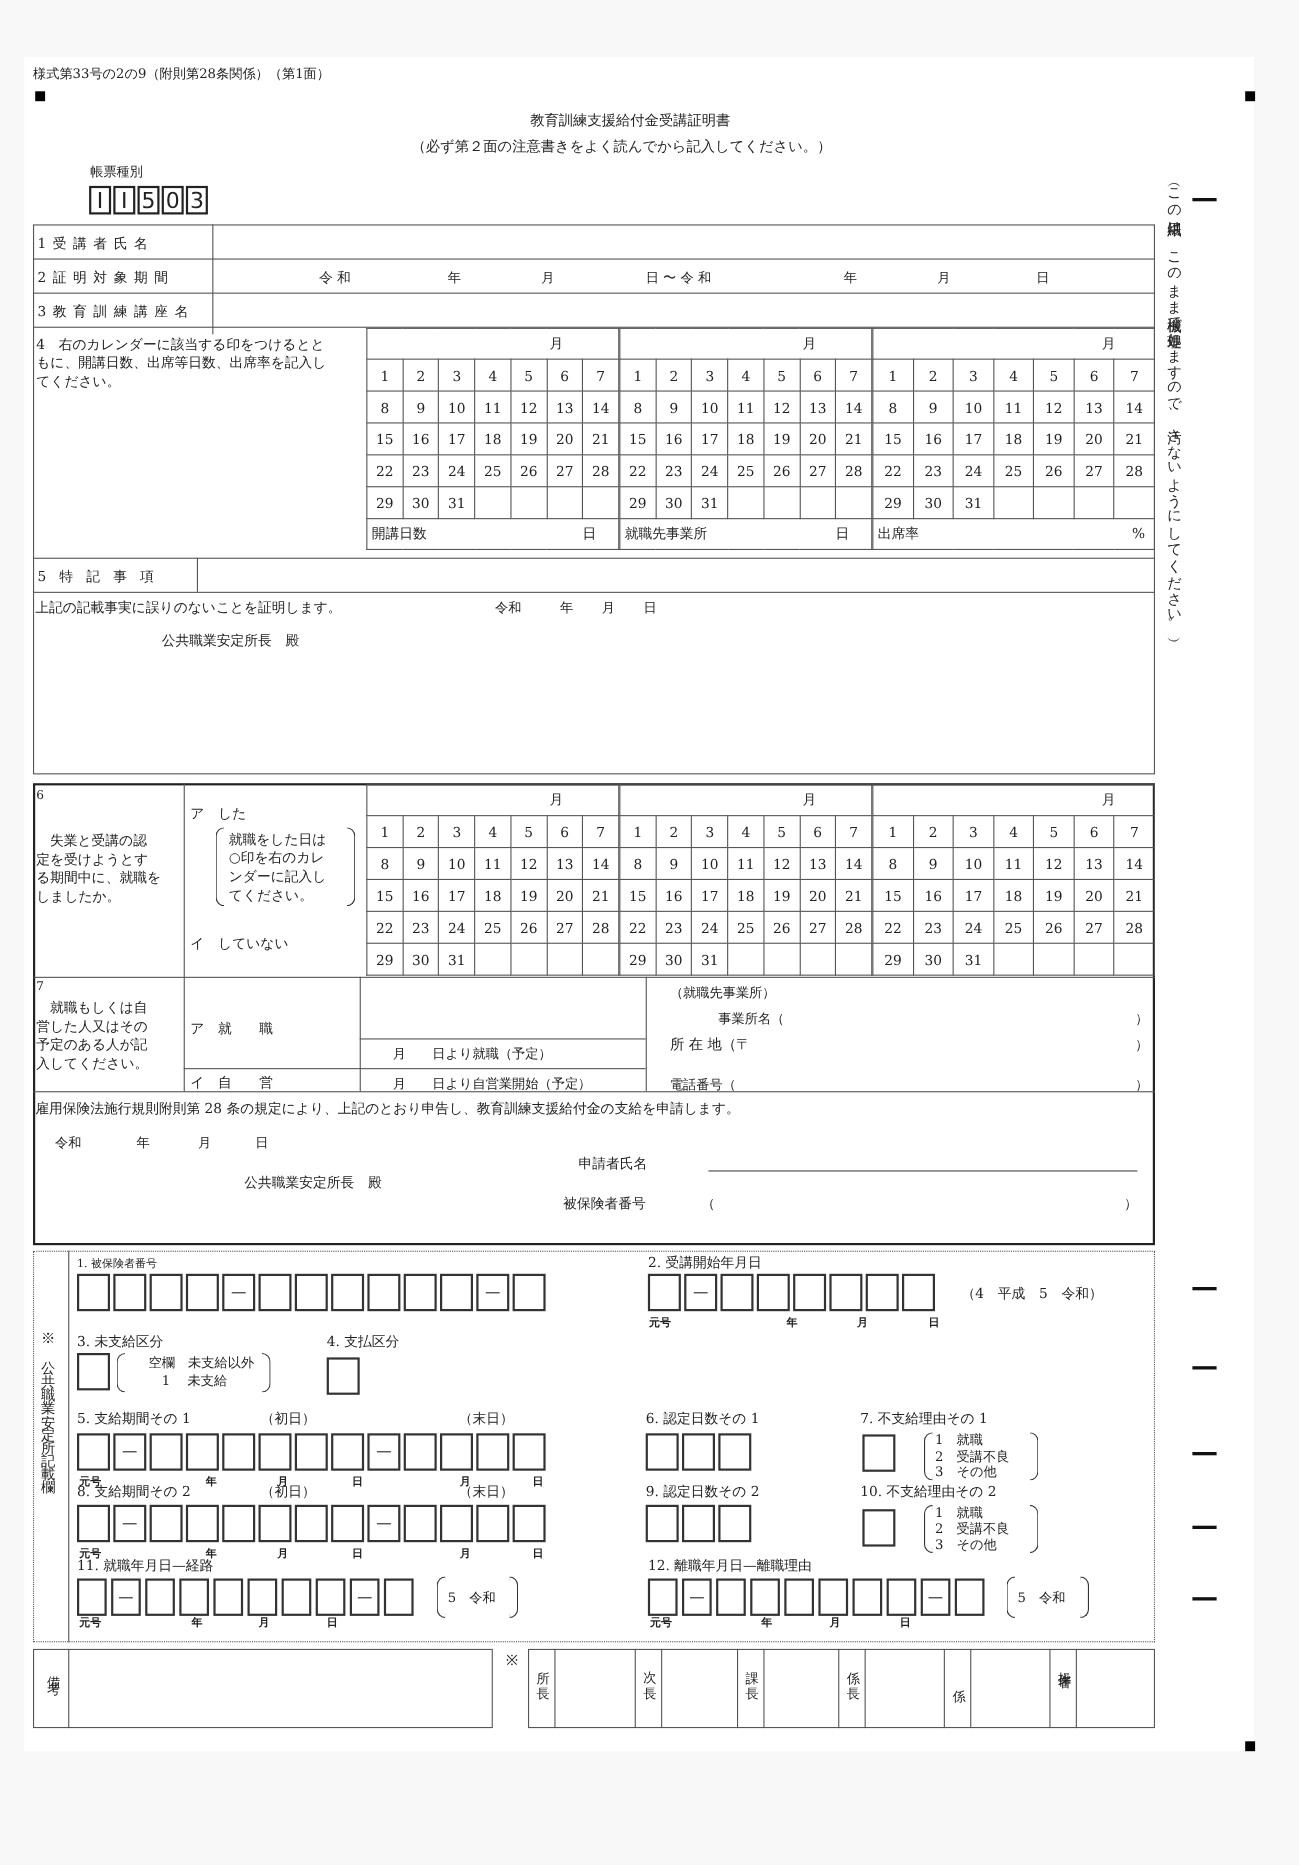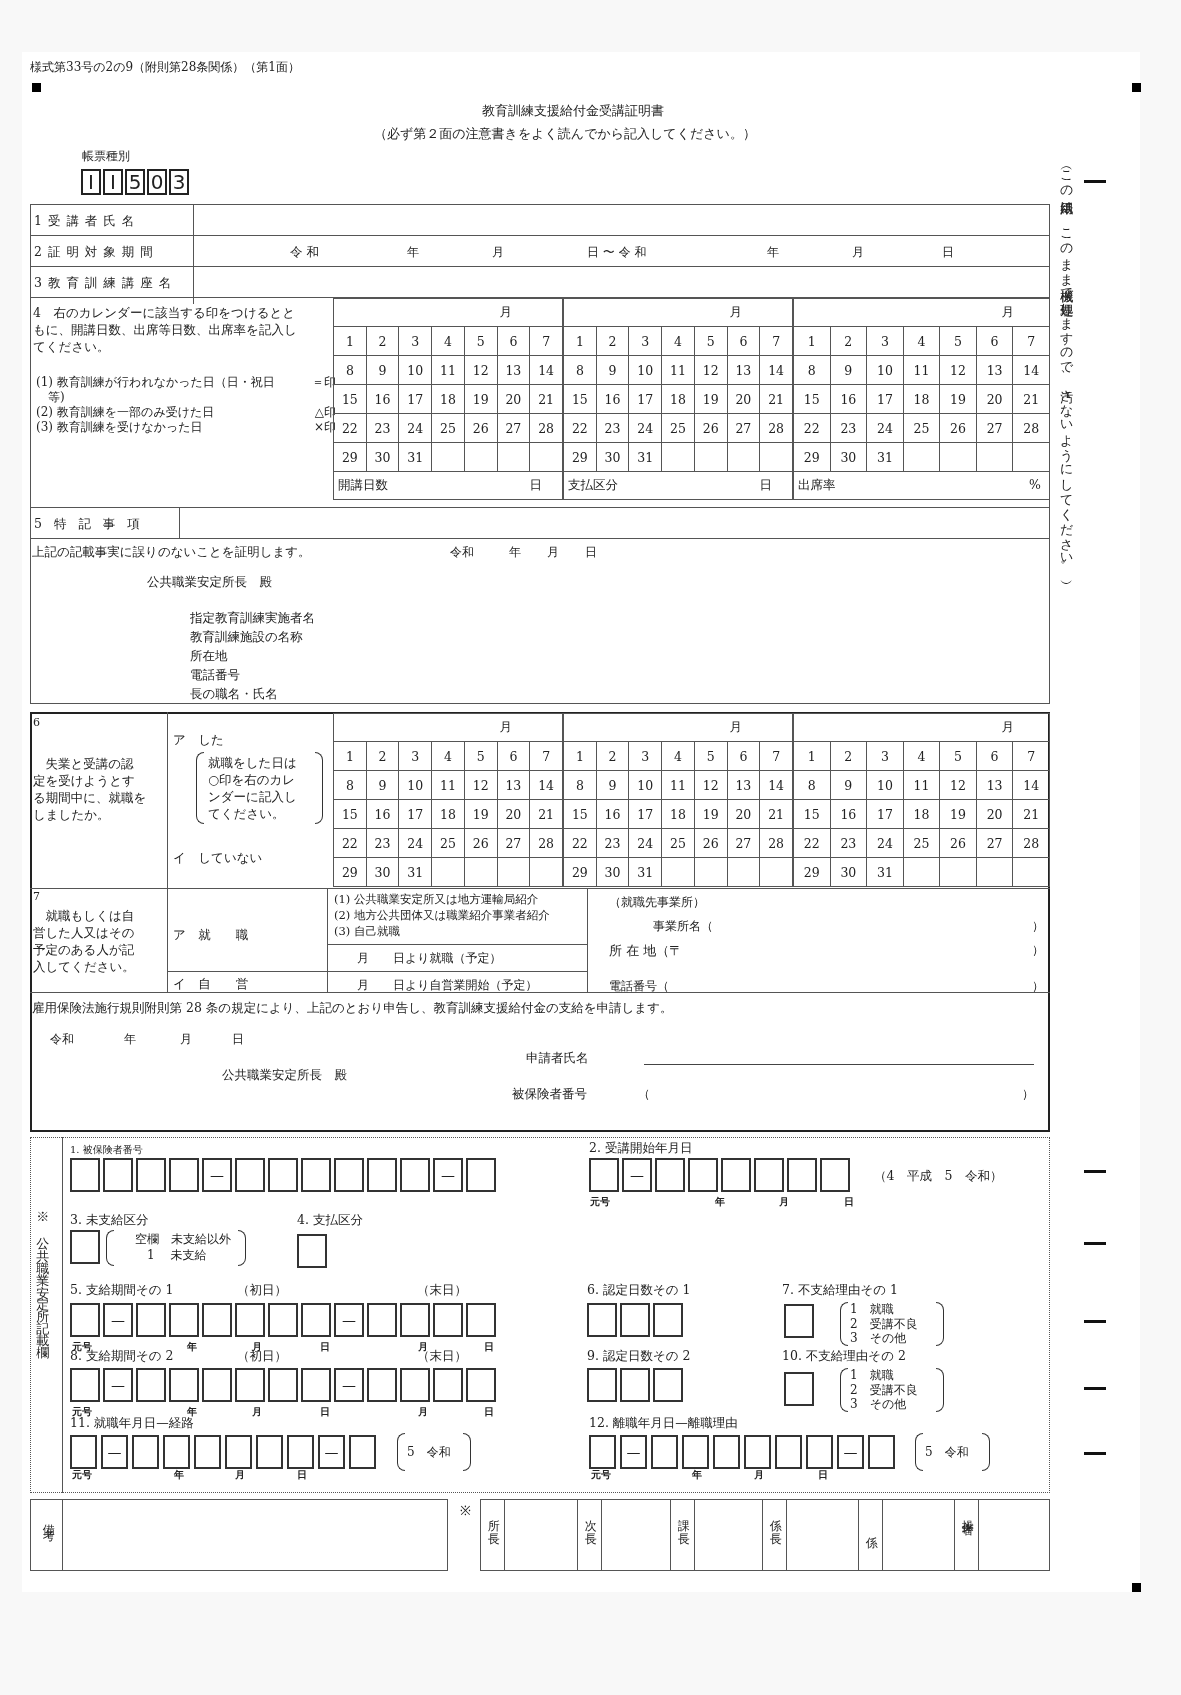--- a/index.html
+++ b/index.html
@@ -66,35 +66,20 @@
 
   <div class="t" style="left:12px;top:225px;font-size:12.5px;letter-spacing:1px;">3 教 育 訓 練 講 座 名</div>
   <div class="abs" style="left:172px;top:215px;width:855px;height:30px;"></div>
   <div class="hline" style="left:8px;top:245px;width:1020px;"></div>
 
   <div class="abs" style="left:11px;top:252px;font-size:12.5px;line-height:17px;">
     <div>4　右のカレンダーに該当する印をつけるとと</div>
     <div>もに、開講日数、出席等日数、出席率を記入し</div>
     <div>てください。</div>
   </div>
-  <div class="abs" style="left:14px;top:323px;width:300px;font-size:12px;line-height:15px;">
-    <div style="display:flex;justify-content:space-between;">
-        <span>(1) 教育訓練が行われなかった日（日・祝日</span>
-        <span>＝印</span>
-      </div>
-    <div><span>　等)</span></div>
-    <div style="display:flex;justify-content:space-between;">
-        <span>(2) 教育訓練を一部のみ受けた日</span>
-        <span>△印</span>
-      </div>
-    <div style="display:flex;justify-content:space-between;">
-        <span>(3) 教育訓練を受けなかった日</span>
-        <span>×印</span>
-      </div>
-  </div>
 
   <div id="cal4">
       <table class="cal" style="left:311px;top:246px;width:230px;">
         <tbody>
           <tr style="height:28px;">
             <td colspan="7" style="text-align:right;padding-right:50px;"><span>月</span></td>
           </tr>
           <tr style="height:29px;">
             <td>1</td>
             <td>2</td>
@@ -193,21 +178,21 @@
             <td>29</td>
             <td>30</td>
             <td>31</td>
             <td></td>
             <td></td>
             <td></td>
             <td></td>
           </tr>
           <tr style="height:28px;">
             <td colspan="7" style="text-align:left;padding:0 4px;">
-              <span style="float:left">支払区分</span>
+              <span style="float:left">就職先事業所</span>
               <span style="float:right;margin-right:16px">日</span>
             </td>
           </tr>
         </tbody>
       </table>
       <table class="cal" style="left:771px;top:246px;width:257px;">
         <tbody>
           <tr style="height:28px;">
             <td colspan="7" style="text-align:right;padding-right:35px;"><span>月</span></td>
           </tr>
@@ -272,27 +257,20 @@
   <div class="vline" style="left:157px;top:455px;height:31px;"></div>
   <div class="abs" style="left:158px;top:456px;width:869px;height:30px;"></div>
   <div class="hline" style="left:8px;top:486px;width:1020px;"></div>
 
   <div class="t" style="left:10px;top:494px;font-size:12.5px;">上記の記載事実に誤りのないことを証明します。</div>
   <div class="t" style="left:428px;top:494px;">令和</div>
   <div class="t" style="left:487px;top:494px;">年</div>
   <div class="t" style="left:525px;top:494px;">月</div>
   <div class="t" style="left:563px;top:494px;">日</div>
   <div class="t" style="left:125px;top:524px;font-size:12.5px;">公共職業安定所長　殿</div>
-  <div class="abs" style="left:168px;top:556px;font-size:12.5px;line-height:19px;">
-    <div>指定教育訓練実施者名</div>
-    <div>教育訓練施設の名称</div>
-    <div>所在地</div>
-    <div>電話番号</div>
-    <div>長の職名・氏名</div>
-  </div>
 
   <div class="box thick" style="left:8px;top:660px;width:1020px;height:420px;"></div>
   <div class="t" style="left:11px;top:665px;font-size:11px;">6</div>
   <div class="abs" style="left:11px;top:703px;font-size:12.5px;line-height:17px;">
     <div>　失業と受講の認</div>
     <div>定を受けようとす</div>
     <div>る期間中に、就職を</div>
     <div>しましたか。</div>
   </div>
   <div class="vline" style="left:145px;top:660px;height:280px;"></div>
@@ -472,25 +450,20 @@
   <div class="abs" style="left:11px;top:855px;font-size:12.5px;line-height:17px;">
     <div>　就職もしくは自</div>
     <div>営した人又はその</div>
     <div>予定のある人が記</div>
     <div>入してください。</div>
   </div>
   <div class="t" style="left:151px;top:877px;font-size:12.5px;">ア　就　　職</div>
   <div class="hline" style="left:145px;top:919px;width:420px;"></div>
   <div class="t" style="left:151px;top:926px;font-size:12.5px;">イ　自　　営</div>
   <div class="vline" style="left:305px;top:836px;height:104px;"></div>
-  <div class="abs" style="left:312px;top:839px;font-size:11.5px;line-height:16px;">
-    <div>(1) 公共職業安定所又は地方運輸局紹介</div>
-    <div>(2) 地方公共団体又は職業紹介事業者紹介</div>
-    <div>(3) 自己就職</div>
-  </div>
   <div class="hline" style="left:305px;top:892px;width:260px;"></div>
   <div class="t" style="left:335px;top:900px;font-size:12px;">月　　日より就職（予定）</div>
   <div class="t" style="left:335px;top:927px;font-size:12px;">月　　日より自営業開始（予定）</div>
   <div class="vline" style="left:565px;top:836px;height:104px;"></div>
   <div class="t" style="left:587px;top:844px;font-size:12px;">（就職先事業所）</div>
   <div class="t" style="left:587px;top:868px;font-size:12px;margin-left:44px;">事業所名（</div>
   <div class="t" style="left:1010px;top:868px;">）</div>
   <div class="t" style="left:587px;top:892px;font-size:13px;">所 在 地（〒</div>
   <div class="t" style="left:1010px;top:892px;">）</div>
   <div class="t" style="left:587px;top:928px;font-size:12px;">電話番号（</div>

